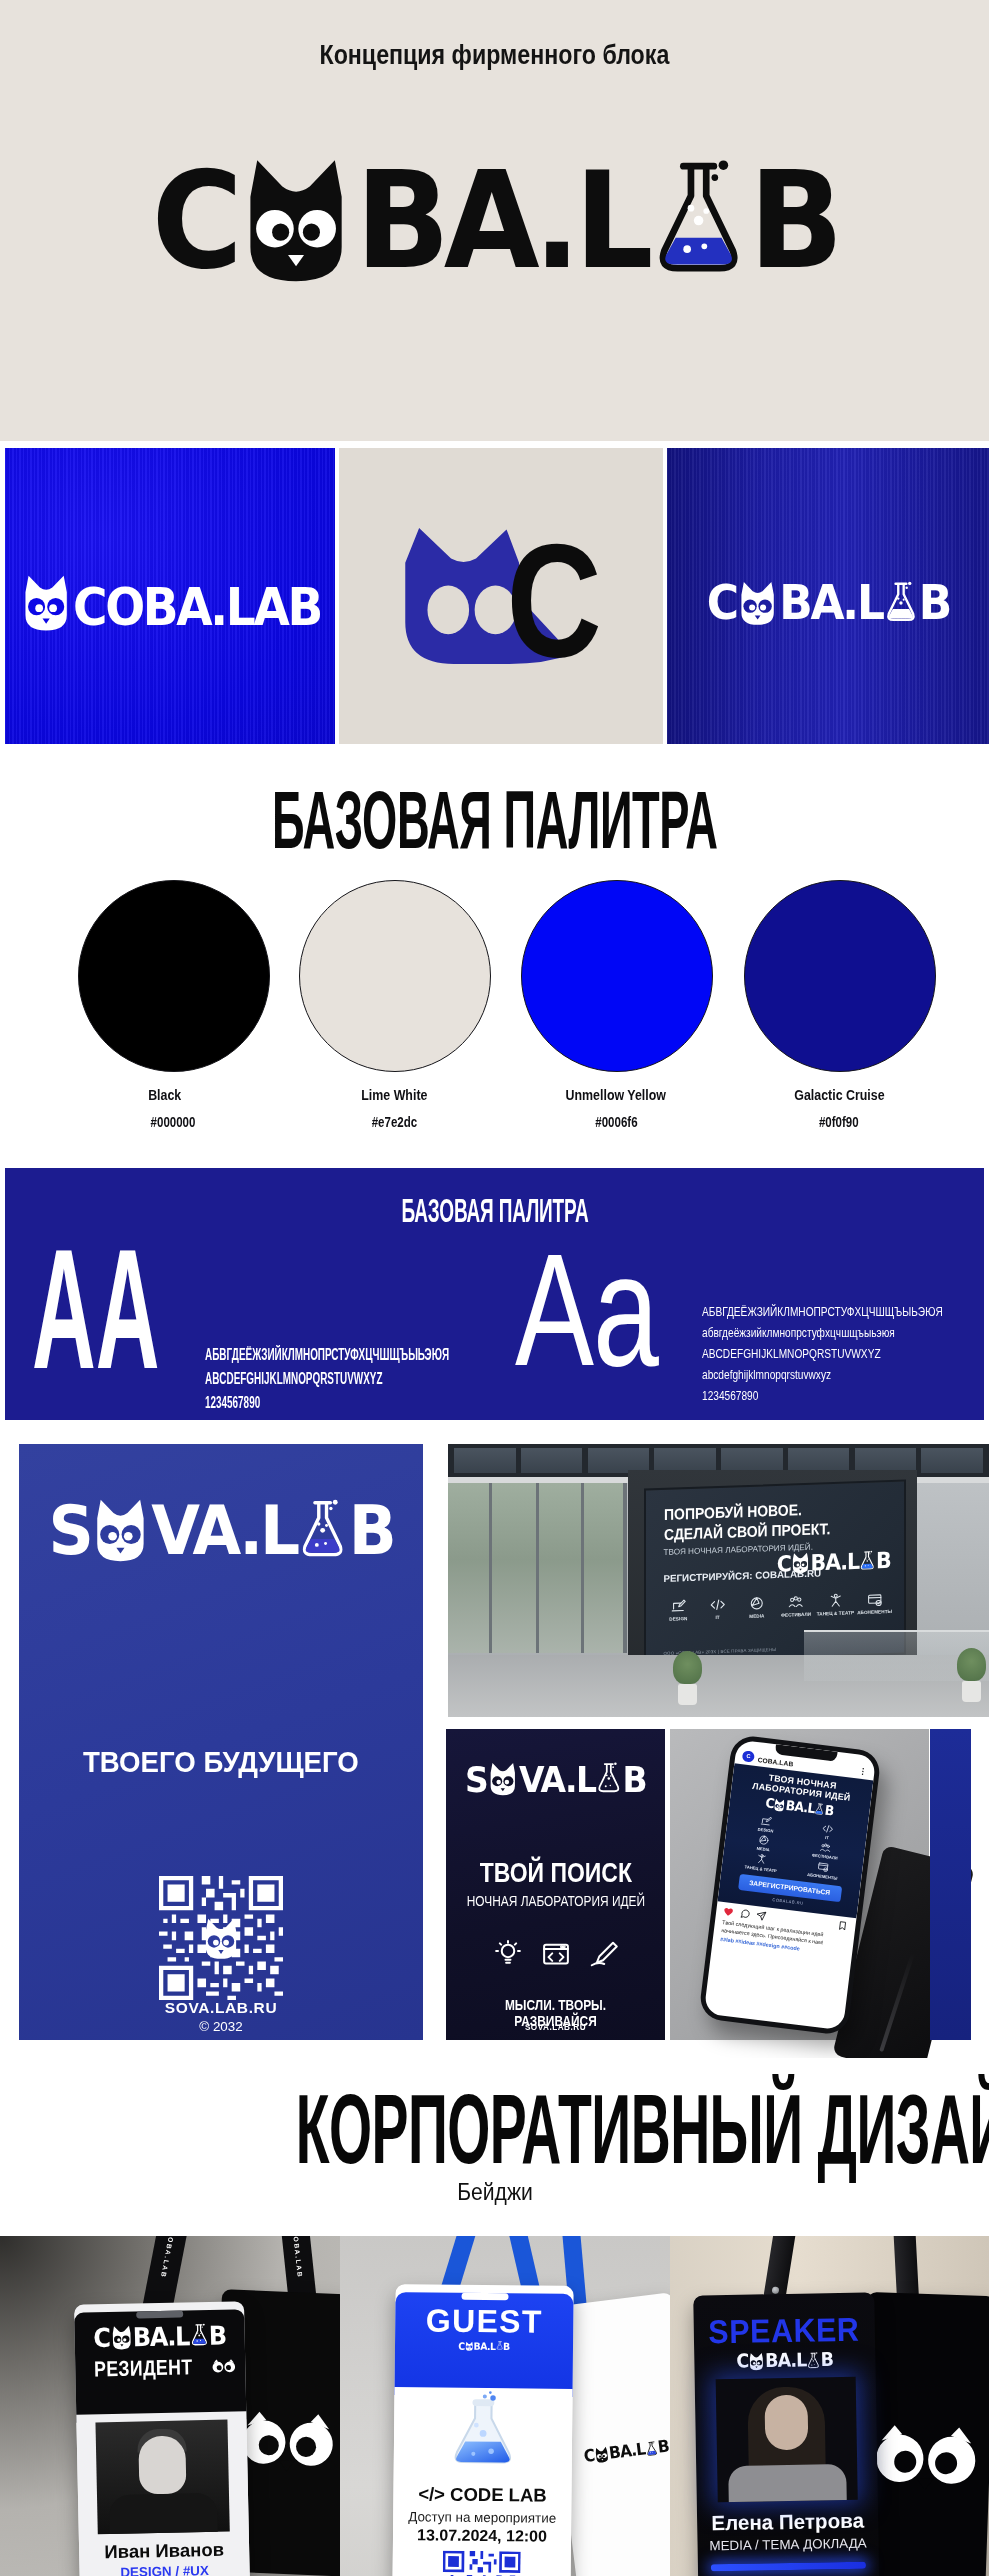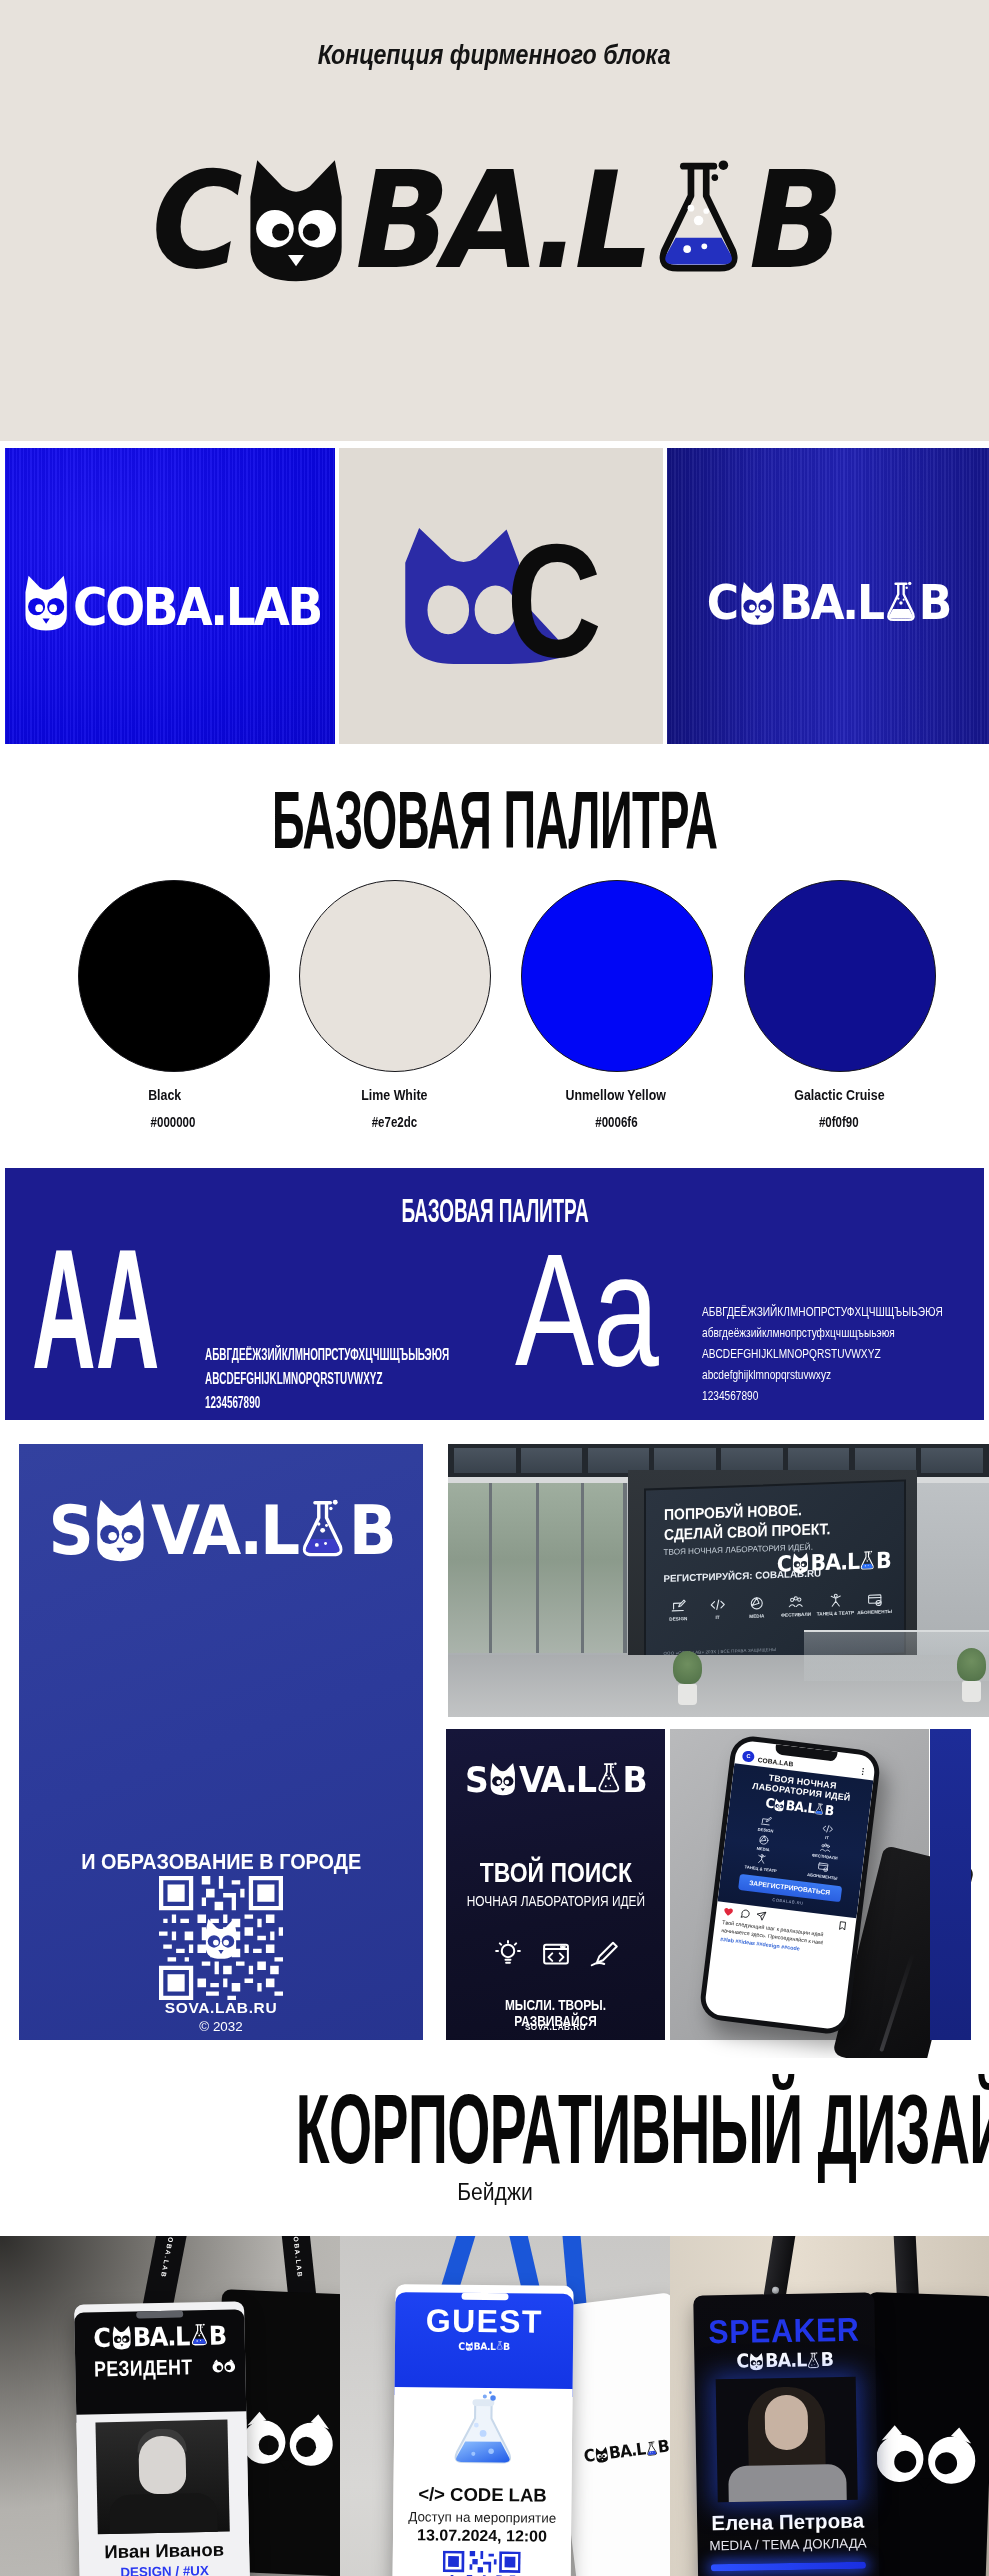--- a/index.html
+++ b/index.html
@@ -12,21 +12,21 @@
   
   .logo{display:inline-flex;align-items:flex-end;line-height:1;font-family:"DejaVu Sans","Liberation Sans",sans-serif;font-weight:800;letter-spacing:-.05em;--eyebg:#fff;--liquid:transparent;}
   .logo span{display:inline-block;transform:scaleY(1.08);transform-origin:bottom;}
   .logo svg{display:block;}
   .lg-owl{width:.92em;height:1.12em;margin:0 .02em;}
   .lg-flask{width:.8em;height:1.14em;margin:0 .01em;}
   .logo-white{color:#fff;}
   .logo-dark{color:#0d0d0d;}
 
   
-  .s1{height:441px;background:#e7e2dc;font-style:italic;}
+  .s1{height:441px;background:#e7e2dc;}
   .s1 .title{top:40px;font-size:27px;font-weight:700;color:#141414;}
   .s1 .title>span{display:inline-block;transform:scaleX(.86);}
   .s1 .brand{top:147px;width:100%;display:flex;justify-content:center;}
 
   
   .s2{height:311px;background:#fff;}
   .tile{position:absolute;top:7.2px;height:296px;overflow:hidden;}
   .t1{left:5.2px;width:330px;background:radial-gradient(120% 120% at 30% 30%,#1a12f2 0%,#0b06e2 55%,#0a05c8 100%);}
   .t1 .logo{position:absolute;left:50%;top:52%;transform:translate(-50%,-50%);}
   .t2{left:339px;width:324px;background:#e0dbd4;}
@@ -405,21 +405,21 @@
         <svg class="lg-owl" viewBox="0 0 112.234 136.625" width="58" height="70">
             <use href="#owl"></use>
           </svg>
         <span>VA.L</span>
         <svg class="lg-flask" viewBox="0 0 97.5938 139.078" width="50" height="72">
             <use href="#flask"></use>
           </svg>
         <span>B</span>
       </div>
     </div>
-    <div class="ab s2a"><span>И ОБРАЗОВАНИЕ В ГОРОДЕ</span></div>
+    <div class="ab h2"><span>ТВОЕГО БУДУЩЕГО</span></div>
     <div class="qrbox">
       <svg class="qrm" viewBox="0 0 240 240" width="124" height="124">
           <use href="#qr"></use>
         </svg>
       <svg class="qrowl" style="color:#fff;--eyebg:#2e3c9e;" viewBox="0 0 74 88" width="38" height="45">
           <use href="#owl"></use>
         </svg>
     </div>
     <div class="ab url"><span>SOVA.LAB.RU</span></div>
     <div class="ab cpy"><span>© 2032</span></div>

